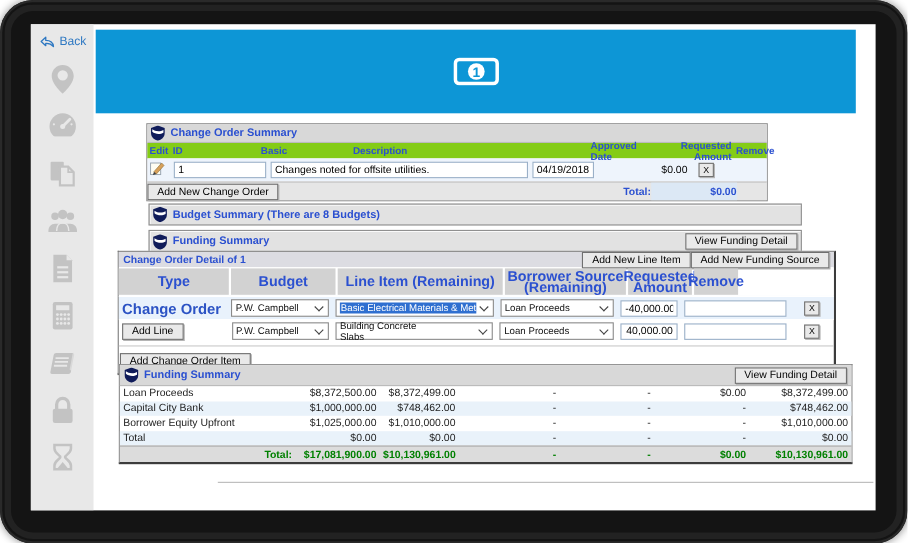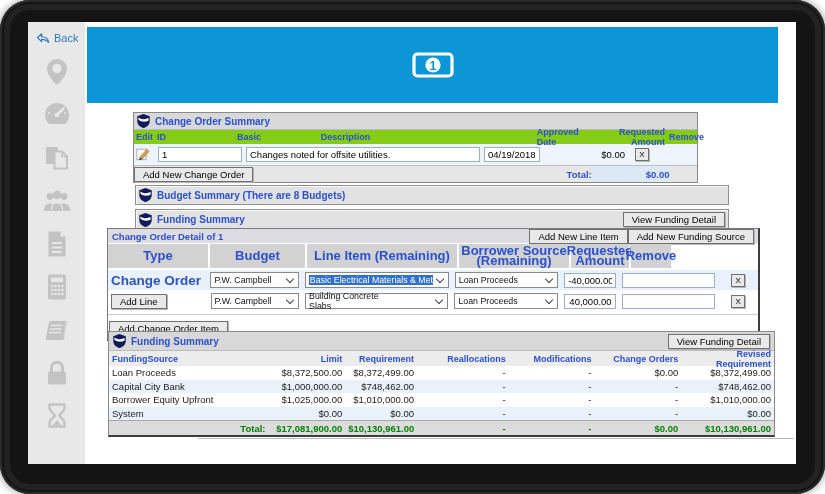--- a/index.html
+++ b/index.html
@@ -344,29 +344,20 @@
   <div class="fund">
     <div class="caption">
       <svg class="shield" viewBox="0 0 16 18">
             <path d="M8 0 L16 3 V9 c0 5-4 8-8 9 C4 17 0 14 0 9 V3 Z" fill="#101c5a"></path>
             <path d="M1.5 4.5 c3 2.5 9 3.2 13 .8 v3.2 c-4 2.5-10 1.7-13-1 z" fill="#fff"></path>
           </svg>
       <span class="cap-text">Funding Summary</span>
       <span class="sp"></span>
       <button class="btn">View Funding Detail</button>
     </div>
-    <div class="f-head">
-      <div class="fc-src">FundingSource</div>
-      <div class="fc-limit">Limit</div>
-      <div class="fc-req">Requirement</div>
-      <div class="fc-rea">Reallocations</div>
-      <div class="fc-mod">Modifications</div>
-      <div class="fc-co">Change Orders</div>
-      <div class="fc-rev">Revised Requirement</div>
-    </div>
 
     <div class="f-row">
       <div class="fc-src">Loan Proceeds</div>
       <div class="fc-limit">$8,372,500.00</div>
       <div class="fc-req">$8,372,499.00</div>
       <div class="fc-rea">-</div>
       <div class="fc-mod">-</div>
       <div class="fc-co">$0.00</div>
       <div class="fc-rev">$8,372,499.00</div>
     </div>
@@ -382,21 +373,21 @@
     <div class="f-row">
       <div class="fc-src">Borrower Equity Upfront</div>
       <div class="fc-limit">$1,025,000.00</div>
       <div class="fc-req">$1,010,000.00</div>
       <div class="fc-rea">-</div>
       <div class="fc-mod">-</div>
       <div class="fc-co">-</div>
       <div class="fc-rev">$1,010,000.00</div>
     </div>
     <div class="f-row alt">
-      <div class="fc-src">System</div>
+      <div class="fc-src">Total</div>
       <div class="fc-limit">$0.00</div>
       <div class="fc-req">$0.00</div>
       <div class="fc-rea">-</div>
       <div class="fc-mod">-</div>
       <div class="fc-co">-</div>
       <div class="fc-rev">$0.00</div>
     </div>
 
     <div class="f-row f-total">
       <div class="fc-src">Total:</div>

